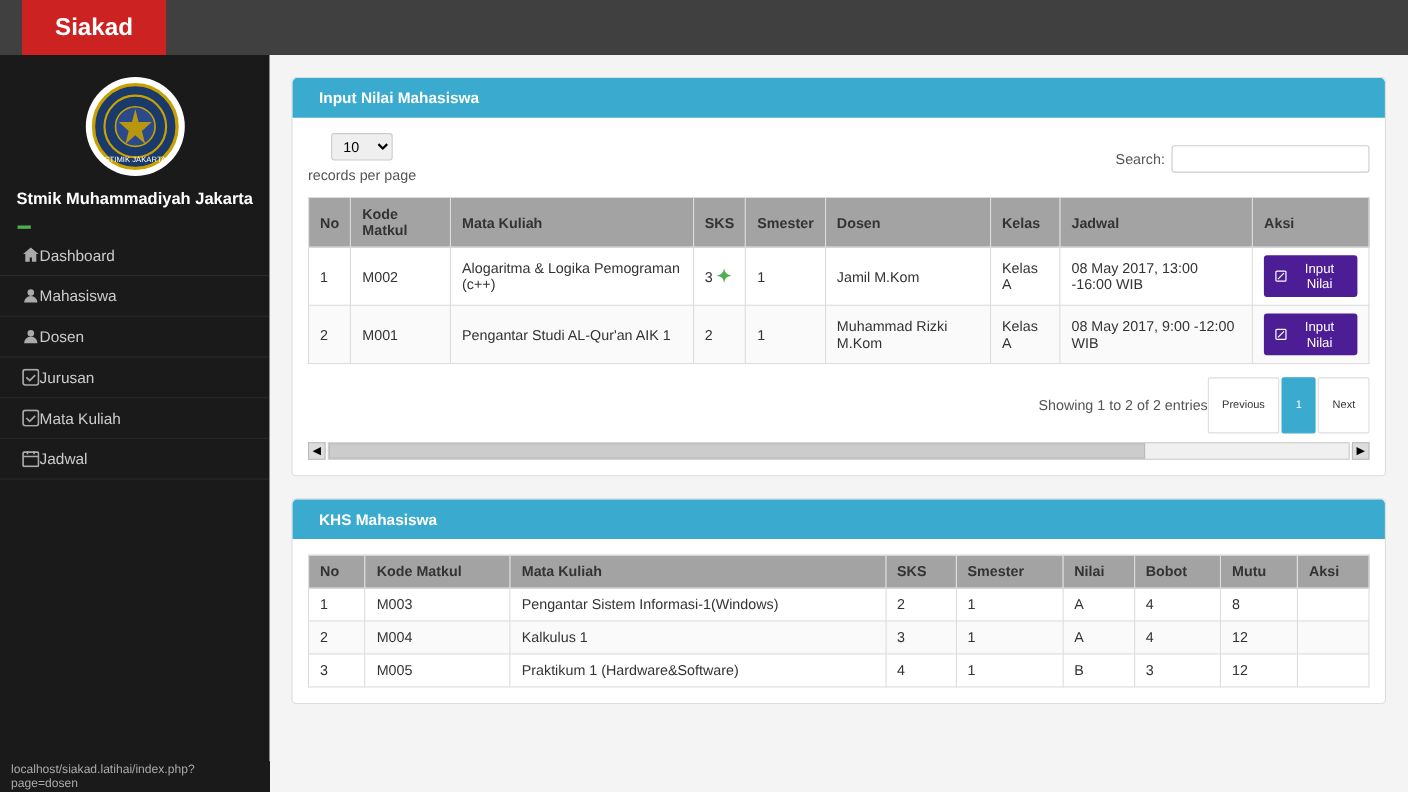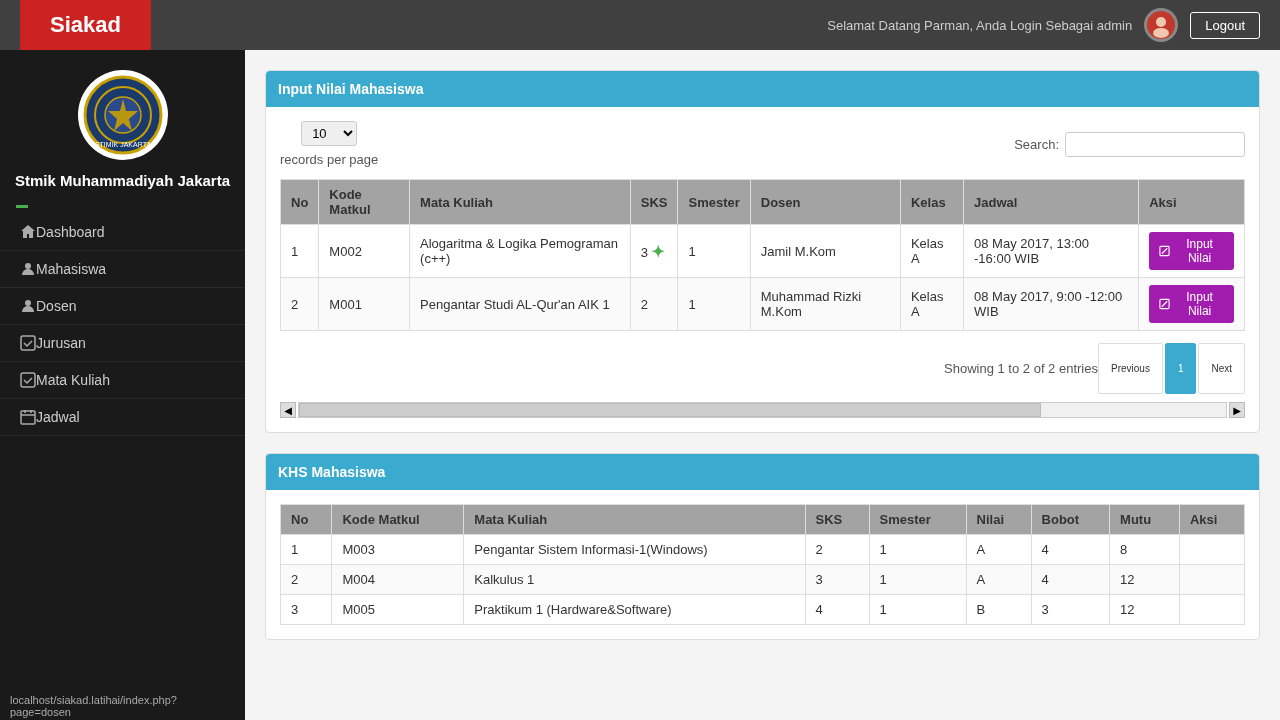--- a/index.html
+++ b/index.html
@@ -127,21 +127,21 @@
 
     .panel {
       background: #fff;
       border: 1px solid #ddd;
       border-radius: 4px;
       margin-bottom: 20px;
     }
     .panel-header {
       background: #3aabce;
       color: #fff;
-      padding: 10px 12px;
+      padding: 10px 24px;
       font-size: 14px;
       font-weight: bold;
       border-radius: 4px 4px 0 0;
     }
     .panel-body {
       padding: 14px;
     }
 
     .table-controls {
       display: flex;
@@ -195,21 +195,21 @@
     }
     td {
       border: 1px solid #ddd;
       padding: 7px 10px;
       color: #333;
       vertical-align: middle;
     }
     tr:nth-child(even) td { background: #fafafa; }
 
     .btn-input-nilai {
-      background: #a21caf;
+      background: #4c1d95;
       color: #fff;
       border: none;
       padding: 5px 10px;
       border-radius: 3px;
       cursor: pointer;
       font-size: 12px;
       display: flex;
       align-items: center;
       gap: 5px;
     }
@@ -283,31 +283,20 @@
       font-size: 16px;
       font-weight: bold;
     }
   </style>
 </head>
 <body>
 
 <div class="top-bar">
   <div class="top-bar-logo">
     <span>Siakad</span>
-  </div>
-  <div class="top-bar-right">
-    <span>Selamat Datang Parman,   Anda Login Sebagai admin</span>
-    <div class="avatar-circle">
-      <svg viewBox="0 0 28 28" fill="none" xmlns="http://www.w3.org/2000/svg">
-        <circle cx="14" cy="14" r="14" fill="#c0392b"></circle>
-        <circle cx="14" cy="11" r="5" fill="#f0c8b0"></circle>
-        <ellipse cx="14" cy="22" rx="8" ry="5" fill="#f0c8b0"></ellipse>
-      </svg>
-    </div>
-    <button class="logout-btn">Logout</button>
   </div>
 </div>
 
 <div class="layout">
 
   <div class="sidebar">
 
     <div class="sidebar-logo-img">
       <svg width="80" height="80" viewBox="0 0 80 80" xmlns="http://www.w3.org/2000/svg">
         <circle cx="40" cy="40" r="38" fill="#1a3a6b" stroke="#c8a000" stroke-width="3"></circle>

